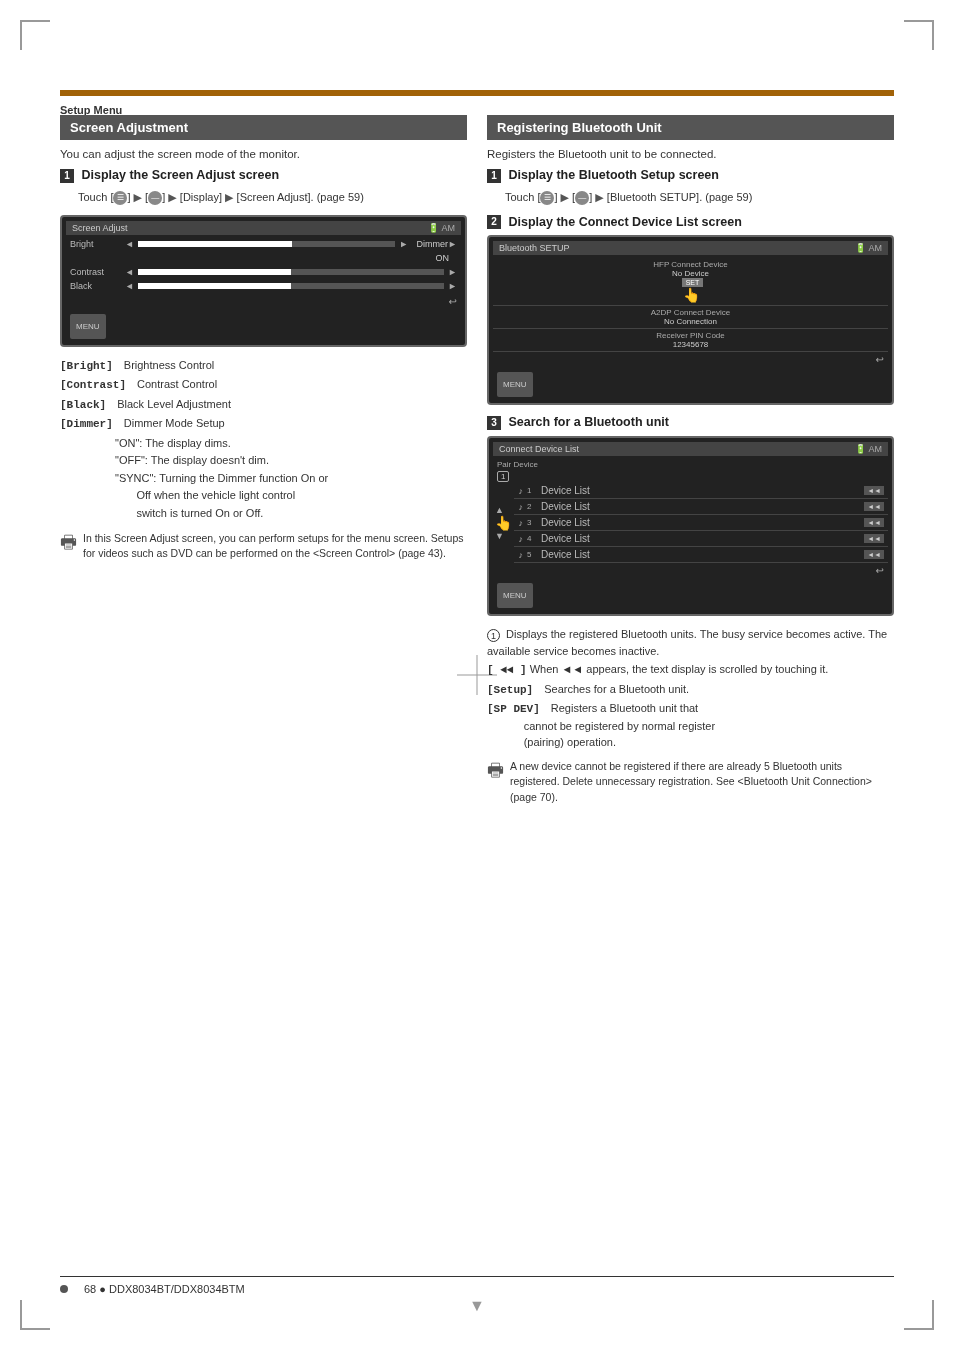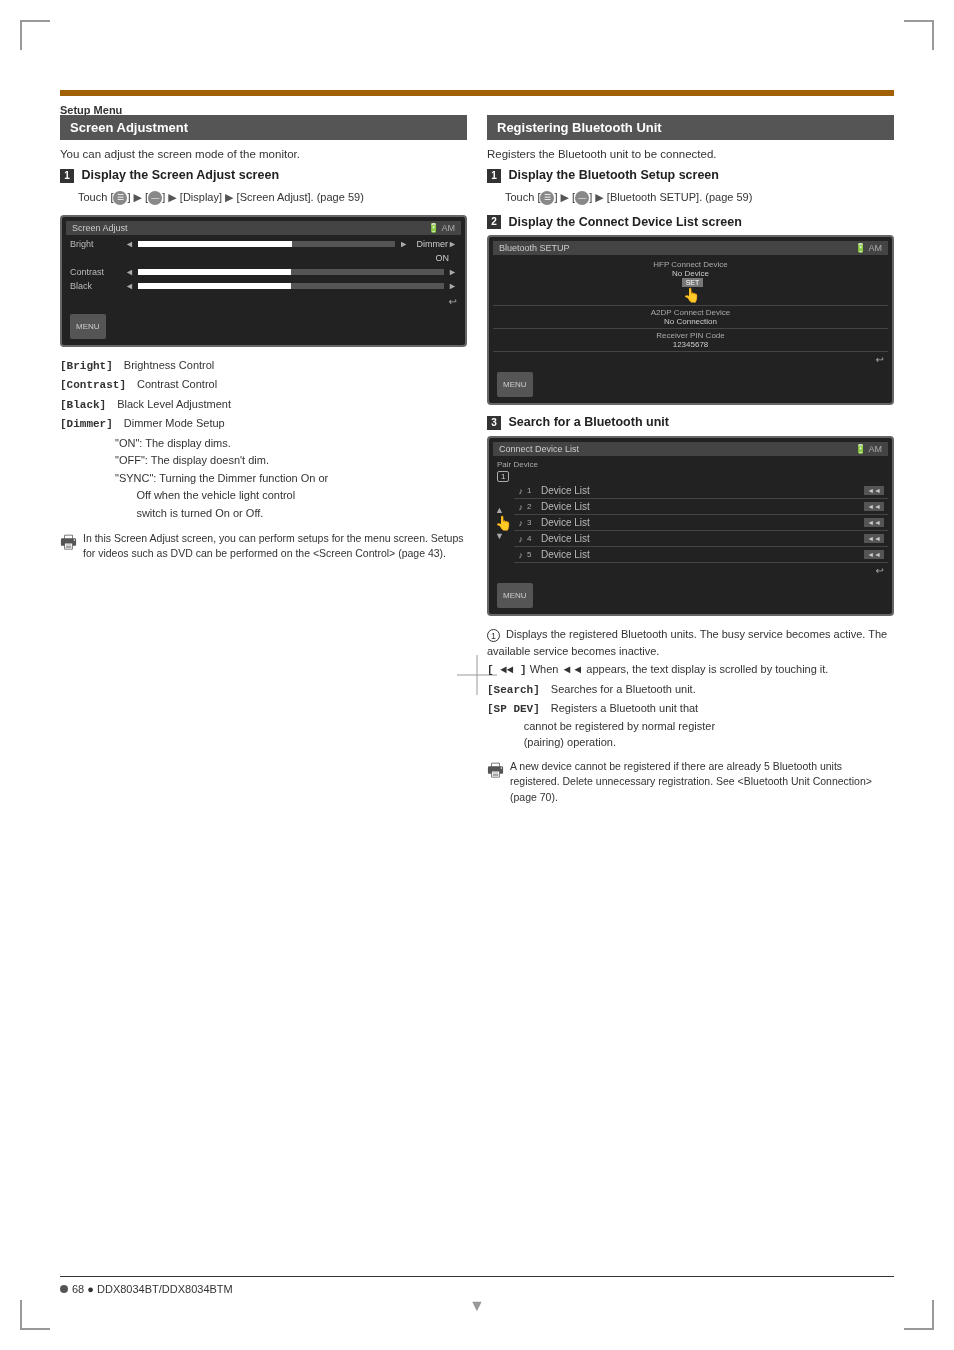--- a/index.html
+++ b/index.html
@@ -318,21 +318,21 @@
     
     .page-footer {
       position: absolute;
       bottom: 55px;
       left: 60px;
       right: 60px;
       border-top: 1px solid #333;
       padding-top: 6px;
       display: flex;
       align-items: center;
-      gap: 4px;
+      gap: 16px;
     }
 
     .footer-circle {
       width: 8px;
       height: 8px;
       background: #555;
       border-radius: 50%;
       display: inline-block;
     }
 
@@ -603,21 +603,21 @@
     </div>
 
     <div class="desc-list">
       <div class="desc-item">
         <span class="circle-num">1</span>
         Displays the registered Bluetooth units. The busy service becomes active. The available service becomes inactive.
       </div>
       <div class="desc-item">
         <span class="key">[ ◄◄ ]</span> When ◄◄ appears, the text display is scrolled by touching it.
       </div>
-      <div class="desc-item"><span class="key">[Search]</span>　Searches for a Bluetooth unit.</div>
+      <div class="desc-item"><span class="key">[Setup]</span>　Searches for a Bluetooth unit.</div>
       <div class="desc-item"><span class="key">[SP DEV]</span>　Registers a Bluetooth unit that<br>&nbsp;&nbsp;&nbsp;&nbsp;&nbsp;&nbsp;&nbsp;&nbsp;&nbsp;&nbsp;&nbsp;&nbsp;cannot be registered by normal register<br>&nbsp;&nbsp;&nbsp;&nbsp;&nbsp;&nbsp;&nbsp;&nbsp;&nbsp;&nbsp;&nbsp;&nbsp;(pairing) operation.</div>
     </div>
 
     <div class="note-box">
       <span class="note-icon">🖶</span>
       <div class="note-text">A new device cannot be registered if there are already 5 Bluetooth units registered. Delete unnecessary registration. See &lt;Bluetooth Unit Connection&gt; (page 70).</div>
     </div>
   </div>
 
 </div>

